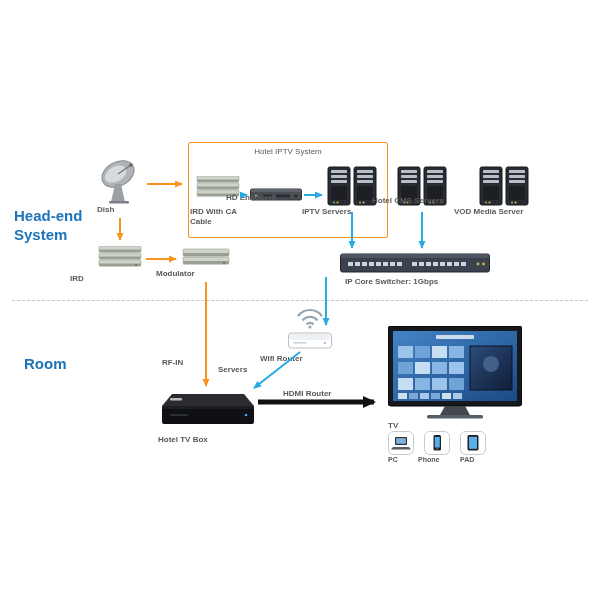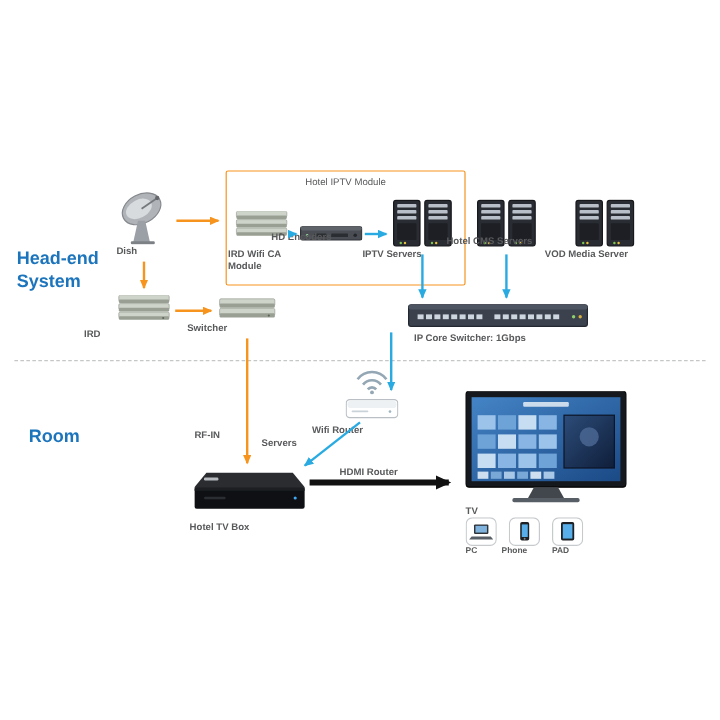--- a/index.html
+++ b/index.html
@@ -19,21 +19,21 @@
 <body>
 
 <div class="diagram">
 
   <div class="abs heading" style="left:14px;top:207px;width:84px">Head-end System</div>
   <div class="abs heading" style="left:24px;top:355px;width:64px">Room</div>
 
   <div class="abs divider" style="left:12px;top:300px;width:576px"></div>
 
   <div class="abs group-box" style="left:188px;top:142px;width:198px;height:94px"></div>
-  <div class="abs group-title nowrap" style="left:238px;top:147px;width:100px">Hotel IPTV Module</div>
+  <div class="abs group-title nowrap" style="left:238px;top:147px;width:100px">Hotel IPTV System</div>
 
   <svg class="abs" style="left:97px;top:158px" width="46" height="46" viewBox="0 0 46 46">
     <ellipse cx="21" cy="16" rx="17" ry="12" fill="#b0b4b8" stroke="#85898d" stroke-width="1" transform="rotate(-28 21 16)"></ellipse>
     <ellipse cx="19" cy="15" rx="11.5" ry="7.5" fill="#d8dbde" transform="rotate(-28 21 16)"></ellipse>
     <line x1="21" y1="16" x2="34" y2="7" stroke="#75797d" stroke-width="1.5"></line>
     <circle cx="34" cy="7" r="1.8" fill="#64686c"></circle>
     <path d="M18 26 L24 26 L28 44 L14 44 Z" fill="#9aa0a5"></path>
     <rect x="12" y="43" width="20" height="2.5" rx="1" fill="#7d8185"></rect>
   </svg>
   <div class="abs label" style="left:97px;top:205px;width:46px">Dish</div>
@@ -42,21 +42,21 @@
     <g>
       <rect x="1" y="0" width="42" height="5" rx="1.2" fill="#cfd4cb" stroke="#9ba295" stroke-width="0.6"></rect>
       <rect x="1" y="3.5" width="42" height="3" rx="1" fill="#99a093"></rect>
       <rect x="1" y="7" width="42" height="5" rx="1.2" fill="#cfd4cb" stroke="#9ba295" stroke-width="0.6"></rect>
       <rect x="1" y="10.5" width="42" height="3" rx="1" fill="#99a093"></rect>
       <rect x="1" y="14" width="42" height="5" rx="1.2" fill="#cfd4cb" stroke="#9ba295" stroke-width="0.6"></rect>
       <rect x="1" y="17.5" width="42" height="3" rx="1" fill="#99a093"></rect>
       <circle cx="38" cy="19" r="0.9" fill="#5e655a"></circle>
     </g>
   </svg>
-  <div class="abs label" style="left:190px;top:207px;width:56px">IRD Wifi CA Module</div>
+  <div class="abs label" style="left:190px;top:207px;width:56px">IRD With CA Cable</div>
 
   <svg class="abs" style="left:250px;top:188px" width="52" height="14" viewBox="0 0 52 14">
     <rect x="0.5" y="1" width="51" height="11" rx="1.5" fill="#4a4e54" stroke="#2e3136"></rect>
     <rect x="0.5" y="1" width="51" height="3" rx="1.5" fill="#5f646b"></rect>
     <circle cx="6" cy="8" r="1" fill="#9fe7a0"></circle>
     <rect x="12" y="6.5" width="10" height="3" rx="0.5" fill="#2a2d31"></rect>
     <rect x="26" y="6.5" width="14" height="3" rx="0.5" fill="#2a2d31"></rect>
     <circle cx="46" cy="8" r="1.5" fill="#23262a"></circle>
   </svg>
   <div class="abs label nowrap" style="left:226px;top:193px;width:77px">HD Encoders</div>
@@ -136,21 +136,21 @@
 
   <svg class="abs" style="left:182px;top:248px" width="48" height="18" viewBox="0 0 48 18">
     <g>
       <rect x="1" y="1" width="46" height="6" rx="1.2" fill="#cfd4cb" stroke="#9ba295" stroke-width="0.6"></rect>
       <rect x="1" y="5" width="46" height="3.5" rx="1" fill="#99a093"></rect>
       <rect x="1" y="9" width="46" height="6" rx="1.2" fill="#cfd4cb" stroke="#9ba295" stroke-width="0.6"></rect>
       <rect x="1" y="13" width="46" height="3.5" rx="1" fill="#99a093"></rect>
       <circle cx="42" cy="15" r="0.9" fill="#5e655a"></circle>
     </g>
   </svg>
-  <div class="abs label nowrap" style="left:156px;top:269px;width:100px">Switcher</div>
+  <div class="abs label nowrap" style="left:156px;top:269px;width:100px">Modulator</div>
 
   <svg class="abs" style="left:340px;top:252px" width="150" height="22" viewBox="0 0 150 22">
     <rect x="0.5" y="2" width="149" height="18" rx="2" fill="#3b424e" stroke="#232830"></rect>
     <rect x="0.5" y="2" width="149" height="4" rx="2" fill="#4d5563"></rect>
     <rect x="8" y="10" width="5" height="4" fill="#cdd5df"></rect>
       <rect x="15" y="10" width="5" height="4" fill="#cdd5df"></rect>
     <rect x="22" y="10" width="5" height="4" fill="#cdd5df"></rect>
       <rect x="29" y="10" width="5" height="4" fill="#cdd5df"></rect>
     <rect x="36" y="10" width="5" height="4" fill="#cdd5df"></rect>
       <rect x="43" y="10" width="5" height="4" fill="#cdd5df"></rect>

